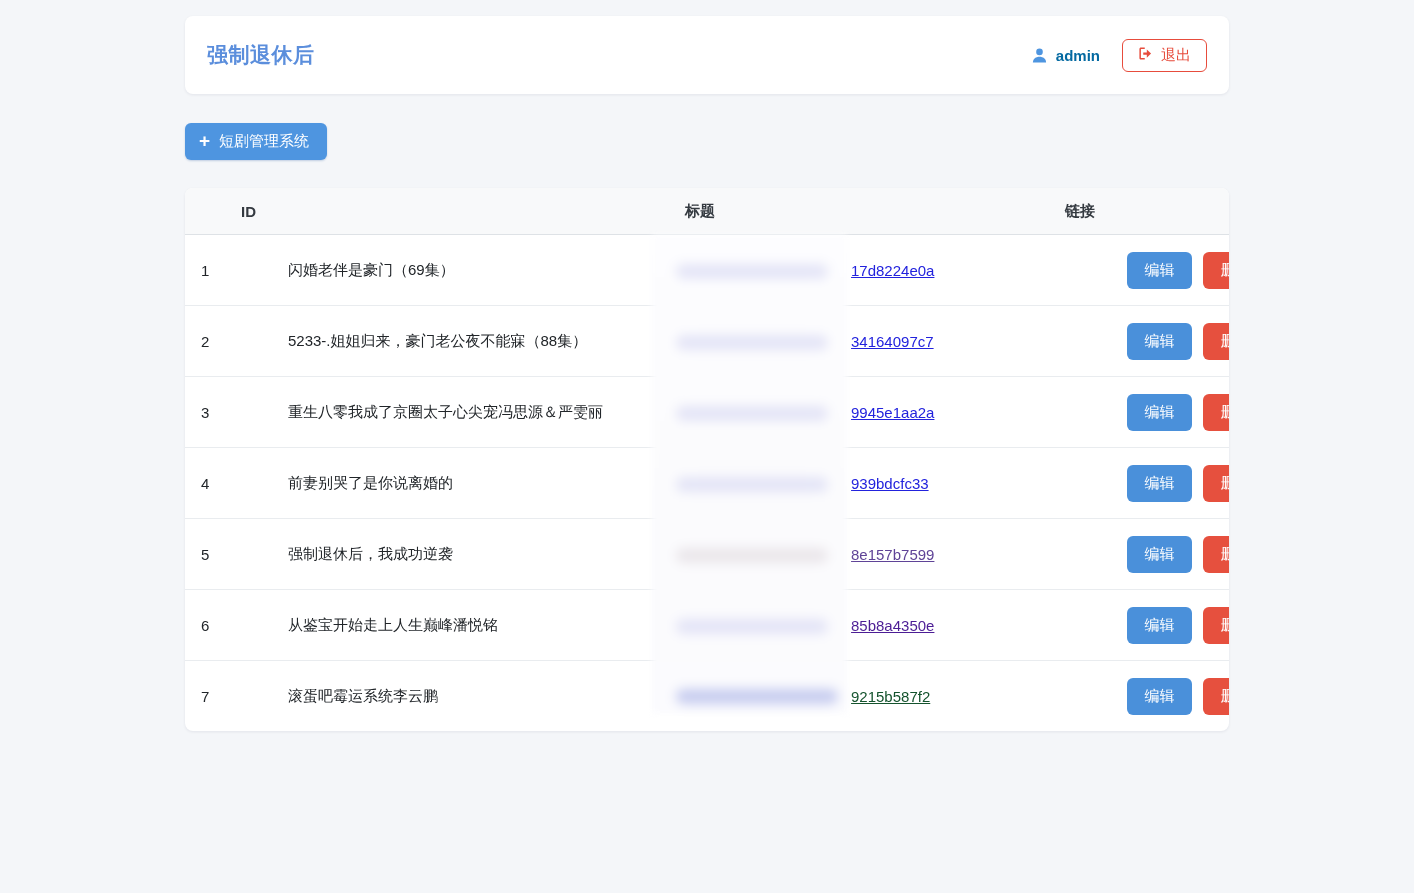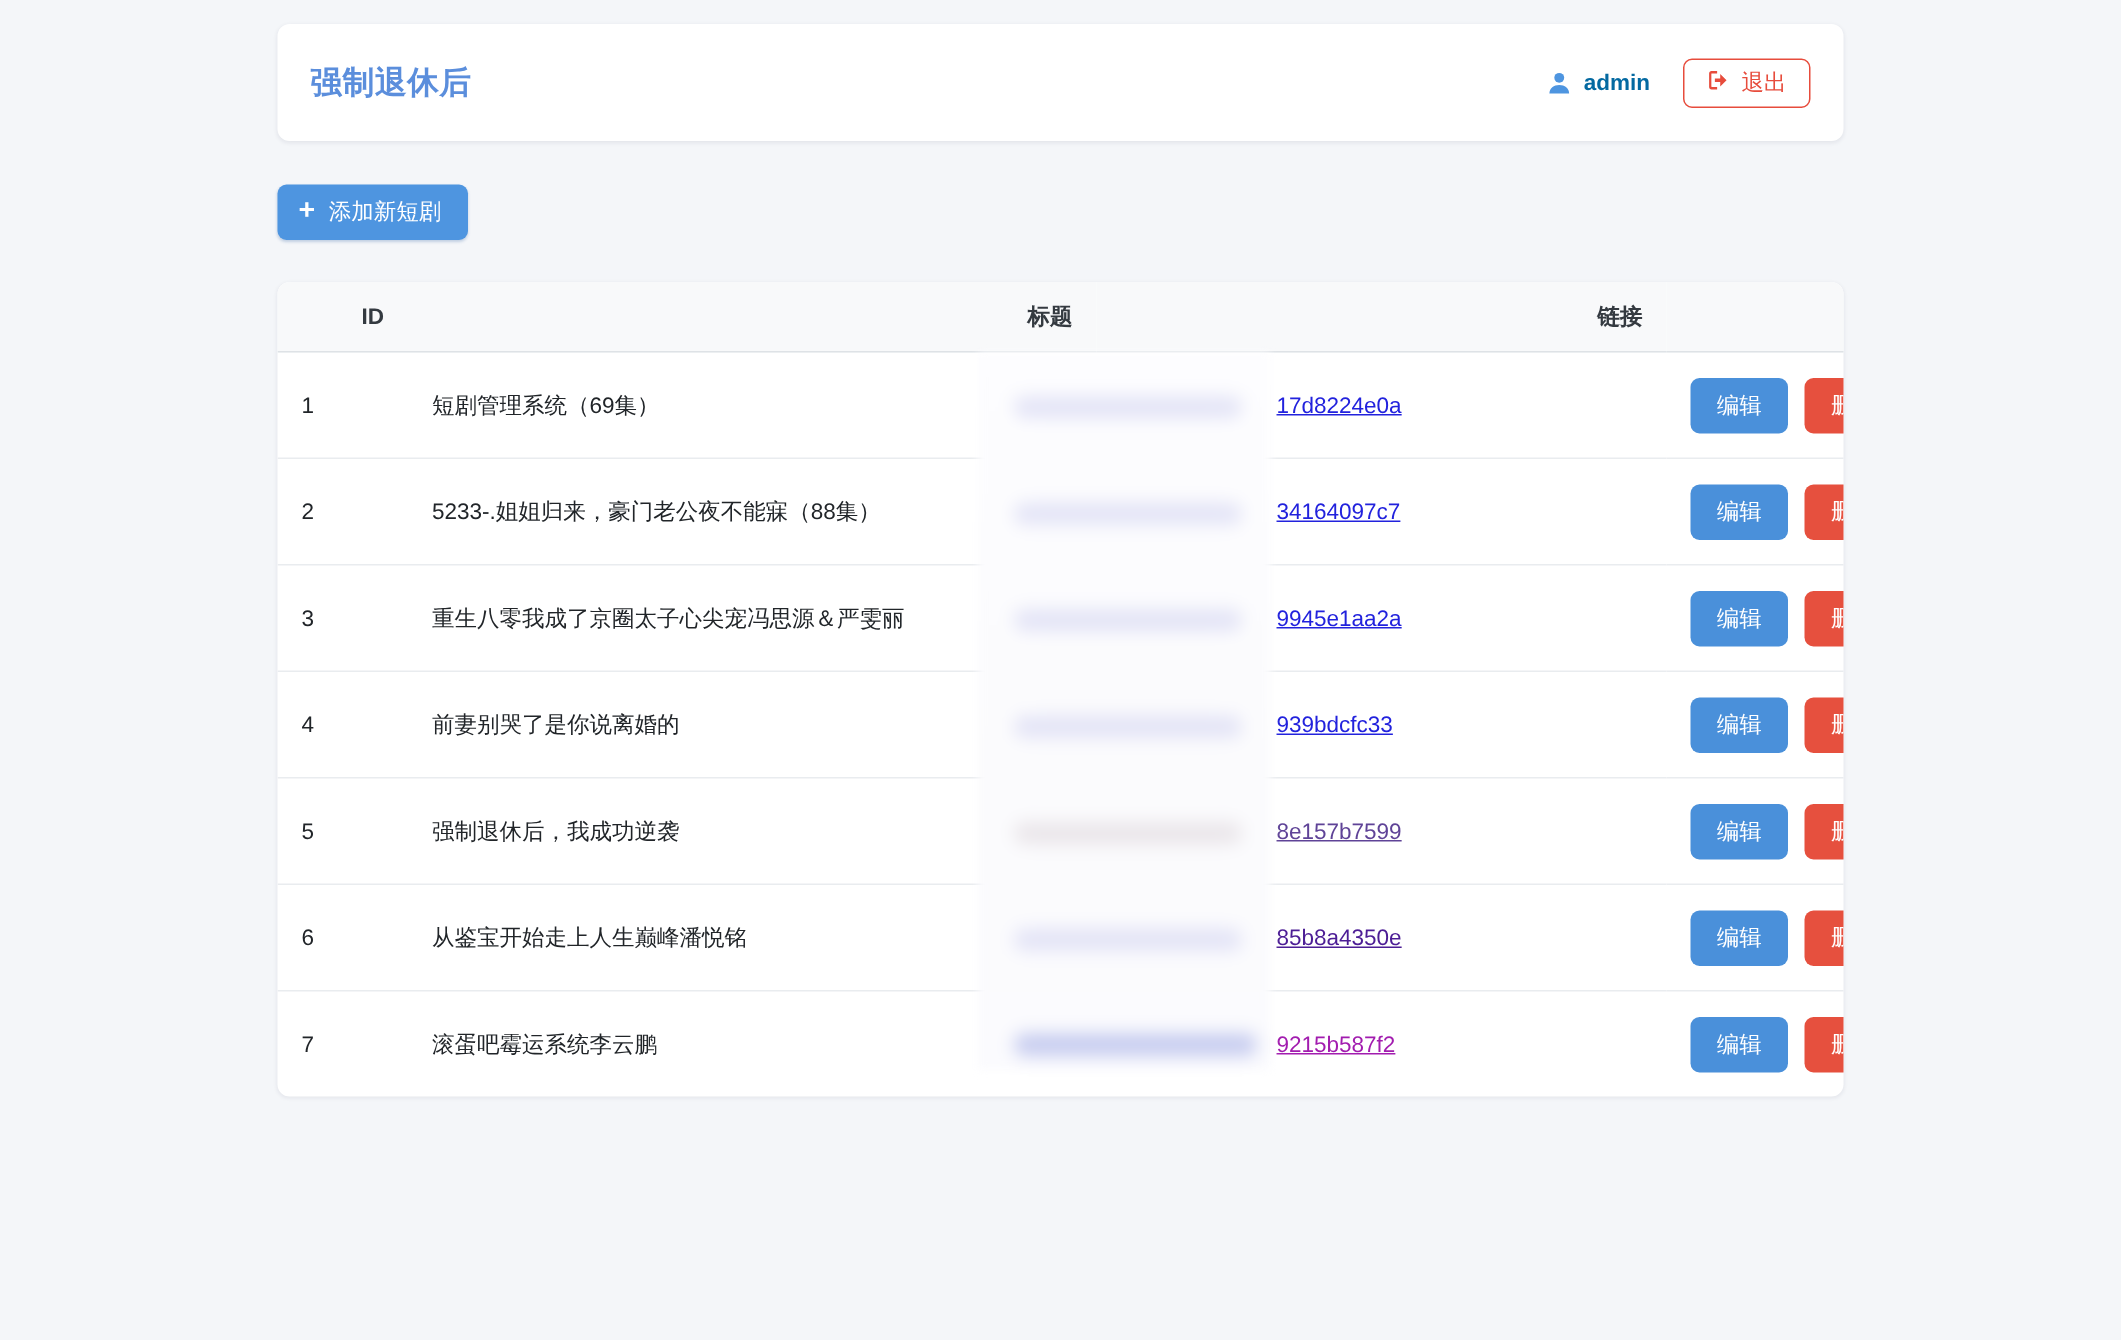--- a/index.html
+++ b/index.html
@@ -165,38 +165,38 @@
           </svg>
         </span>
         <span>退出</span>
       </button>
     </div>
   </div>
 
   
   <button class="add-btn">
     <span class="plus-glyph">+</span>
-    <span>添加新短剧</span>
+    <span>短剧管理系统</span>
   </button>
 
   
   <div class="table-card">
     <table>
       <thead>
         <tr>
           <th class="col-id">ID</th>
           <th class="col-title">标题</th>
           <th class="col-link">链接</th>
           <th class="col-actions">操作</th>
         </tr>
       </thead>
       <tbody>
         <tr>
           <td>1</td>
-          <td>短剧管理系统（69集）</td>
+          <td>闪婚老伴是豪门（69集）</td>
           <td class="cell-link"><a href="#" style="color:#2222dd">17d8224e0a</a></td>
           <td>
             <button class="btn-edit">编辑</button>
             <button class="btn-delete">删除</button>
           </td>
         </tr>
         <tr>
           <td>2</td>
           <td>5233-.姐姐归来，豪门老公夜不能寐（88集）</td>
           <td class="cell-link"><a href="#" style="color:#2222dd">34164097c7</a></td>
@@ -237,21 +237,21 @@
           <td>从鉴宝开始走上人生巅峰潘悦铭</td>
           <td class="cell-link"><a href="#" style="color:#4c1d95">85b8a4350e</a></td>
           <td>
             <button class="btn-edit">编辑</button>
             <button class="btn-delete">删除</button>
           </td>
         </tr>
         <tr>
           <td>7</td>
           <td>滚蛋吧霉运系统李云鹏</td>
-          <td class="cell-link"><a href="#" style="color:#a21caf">9215b587f2</a></td>
+          <td class="cell-link"><a href="#" style="color:#14532d">9215b587f2</a></td>
           <td>
             <button class="btn-edit">编辑</button>
             <button class="btn-delete">删除</button>
           </td>
         </tr>
       </tbody>
     </table>
 
     <div class="blur-strip">
       <div class="smudge"></div>

